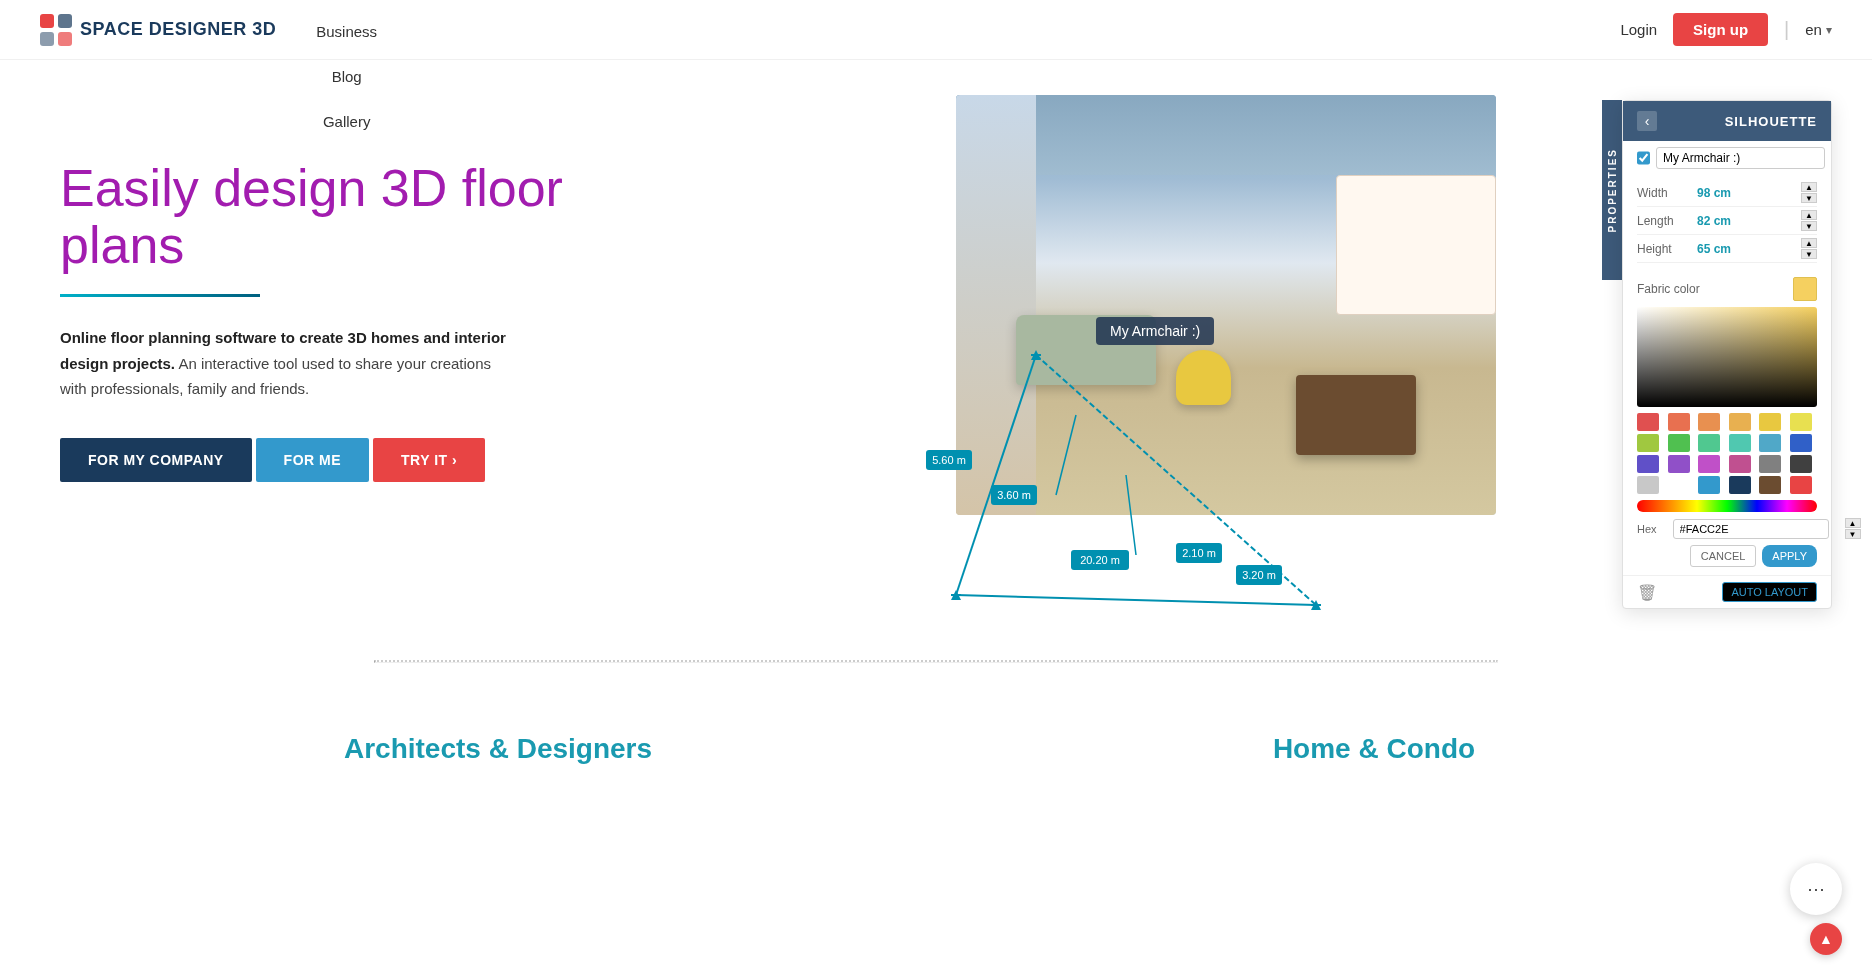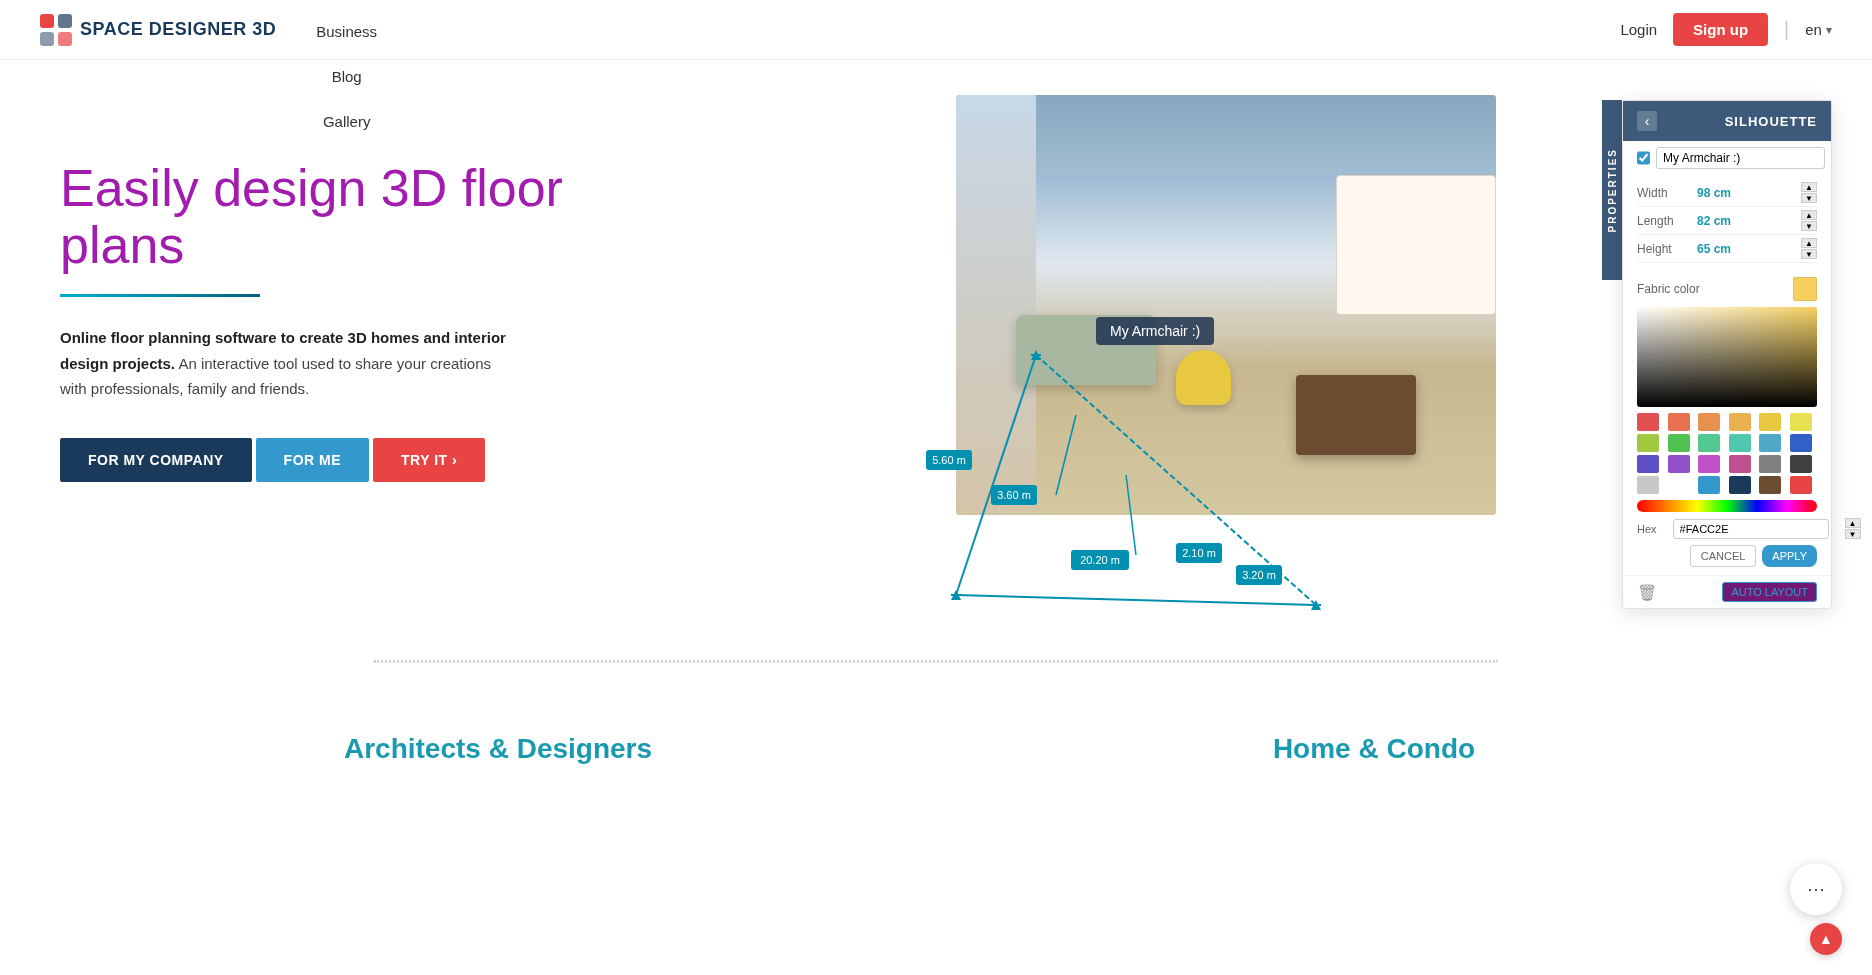--- a/index.html
+++ b/index.html
@@ -160,21 +160,21 @@
     .hex-row { display: flex; align-items: center; gap: 16px; margin-bottom: 6px; }
     .hex-label { font-size: 11px; color: #666; }
     .hex-input { flex: 1; border: 1px solid #ccc; border-radius: 3px; padding: 3px 6px; font-size: 11px; }
     .hex-stepper { display: flex; flex-direction: column; gap: 1px; }
     .hex-step-btn { width: 16px; height: 10px; background: #e8e8e8; border: 1px solid #ccc; display: flex; align-items: center; justify-content: center; font-size: 8px; cursor: pointer; }
     .color-actions { display: flex; gap: 6px; justify-content: flex-end; }
     .btn-cancel { background: #fff; color: #666; border: 1px solid #ccc; padding: 4px 10px; font-size: 11px; border-radius: 3px; cursor: pointer; }
     .btn-apply { background: #3399cc; color: #fff; border: none; padding: 4px 10px; font-size: 11px; border-radius: 8px; cursor: pointer; }
     .panel-footer { padding: 6px 14px; display: flex; align-items: center; justify-content: space-between; border-top: 1px solid #f0f0f0; }
     .trash-btn { color: #999; cursor: pointer; font-size: 16px; }
-    .auto-layout-btn { font-size: 11px; color: #3399cc; border: 1px solid #3399cc; padding: 3px 8px; border-radius: 3px; cursor: pointer; background: #701a75; }
+    .auto-layout-btn { font-size: 11px; color: #3399cc; border: 1px solid #3399cc; padding: 3px 8px; border-radius: 3px; cursor: pointer; background: #000000; }
 
     
     .side-properties {
       position: absolute; right: 186px; top: 0;
       width: 20px; height: 180px;
       background: #3d5a7a; color: #fff;
       display: flex; align-items: center; justify-content: center;
       cursor: pointer;
     }
     .side-properties-text {

